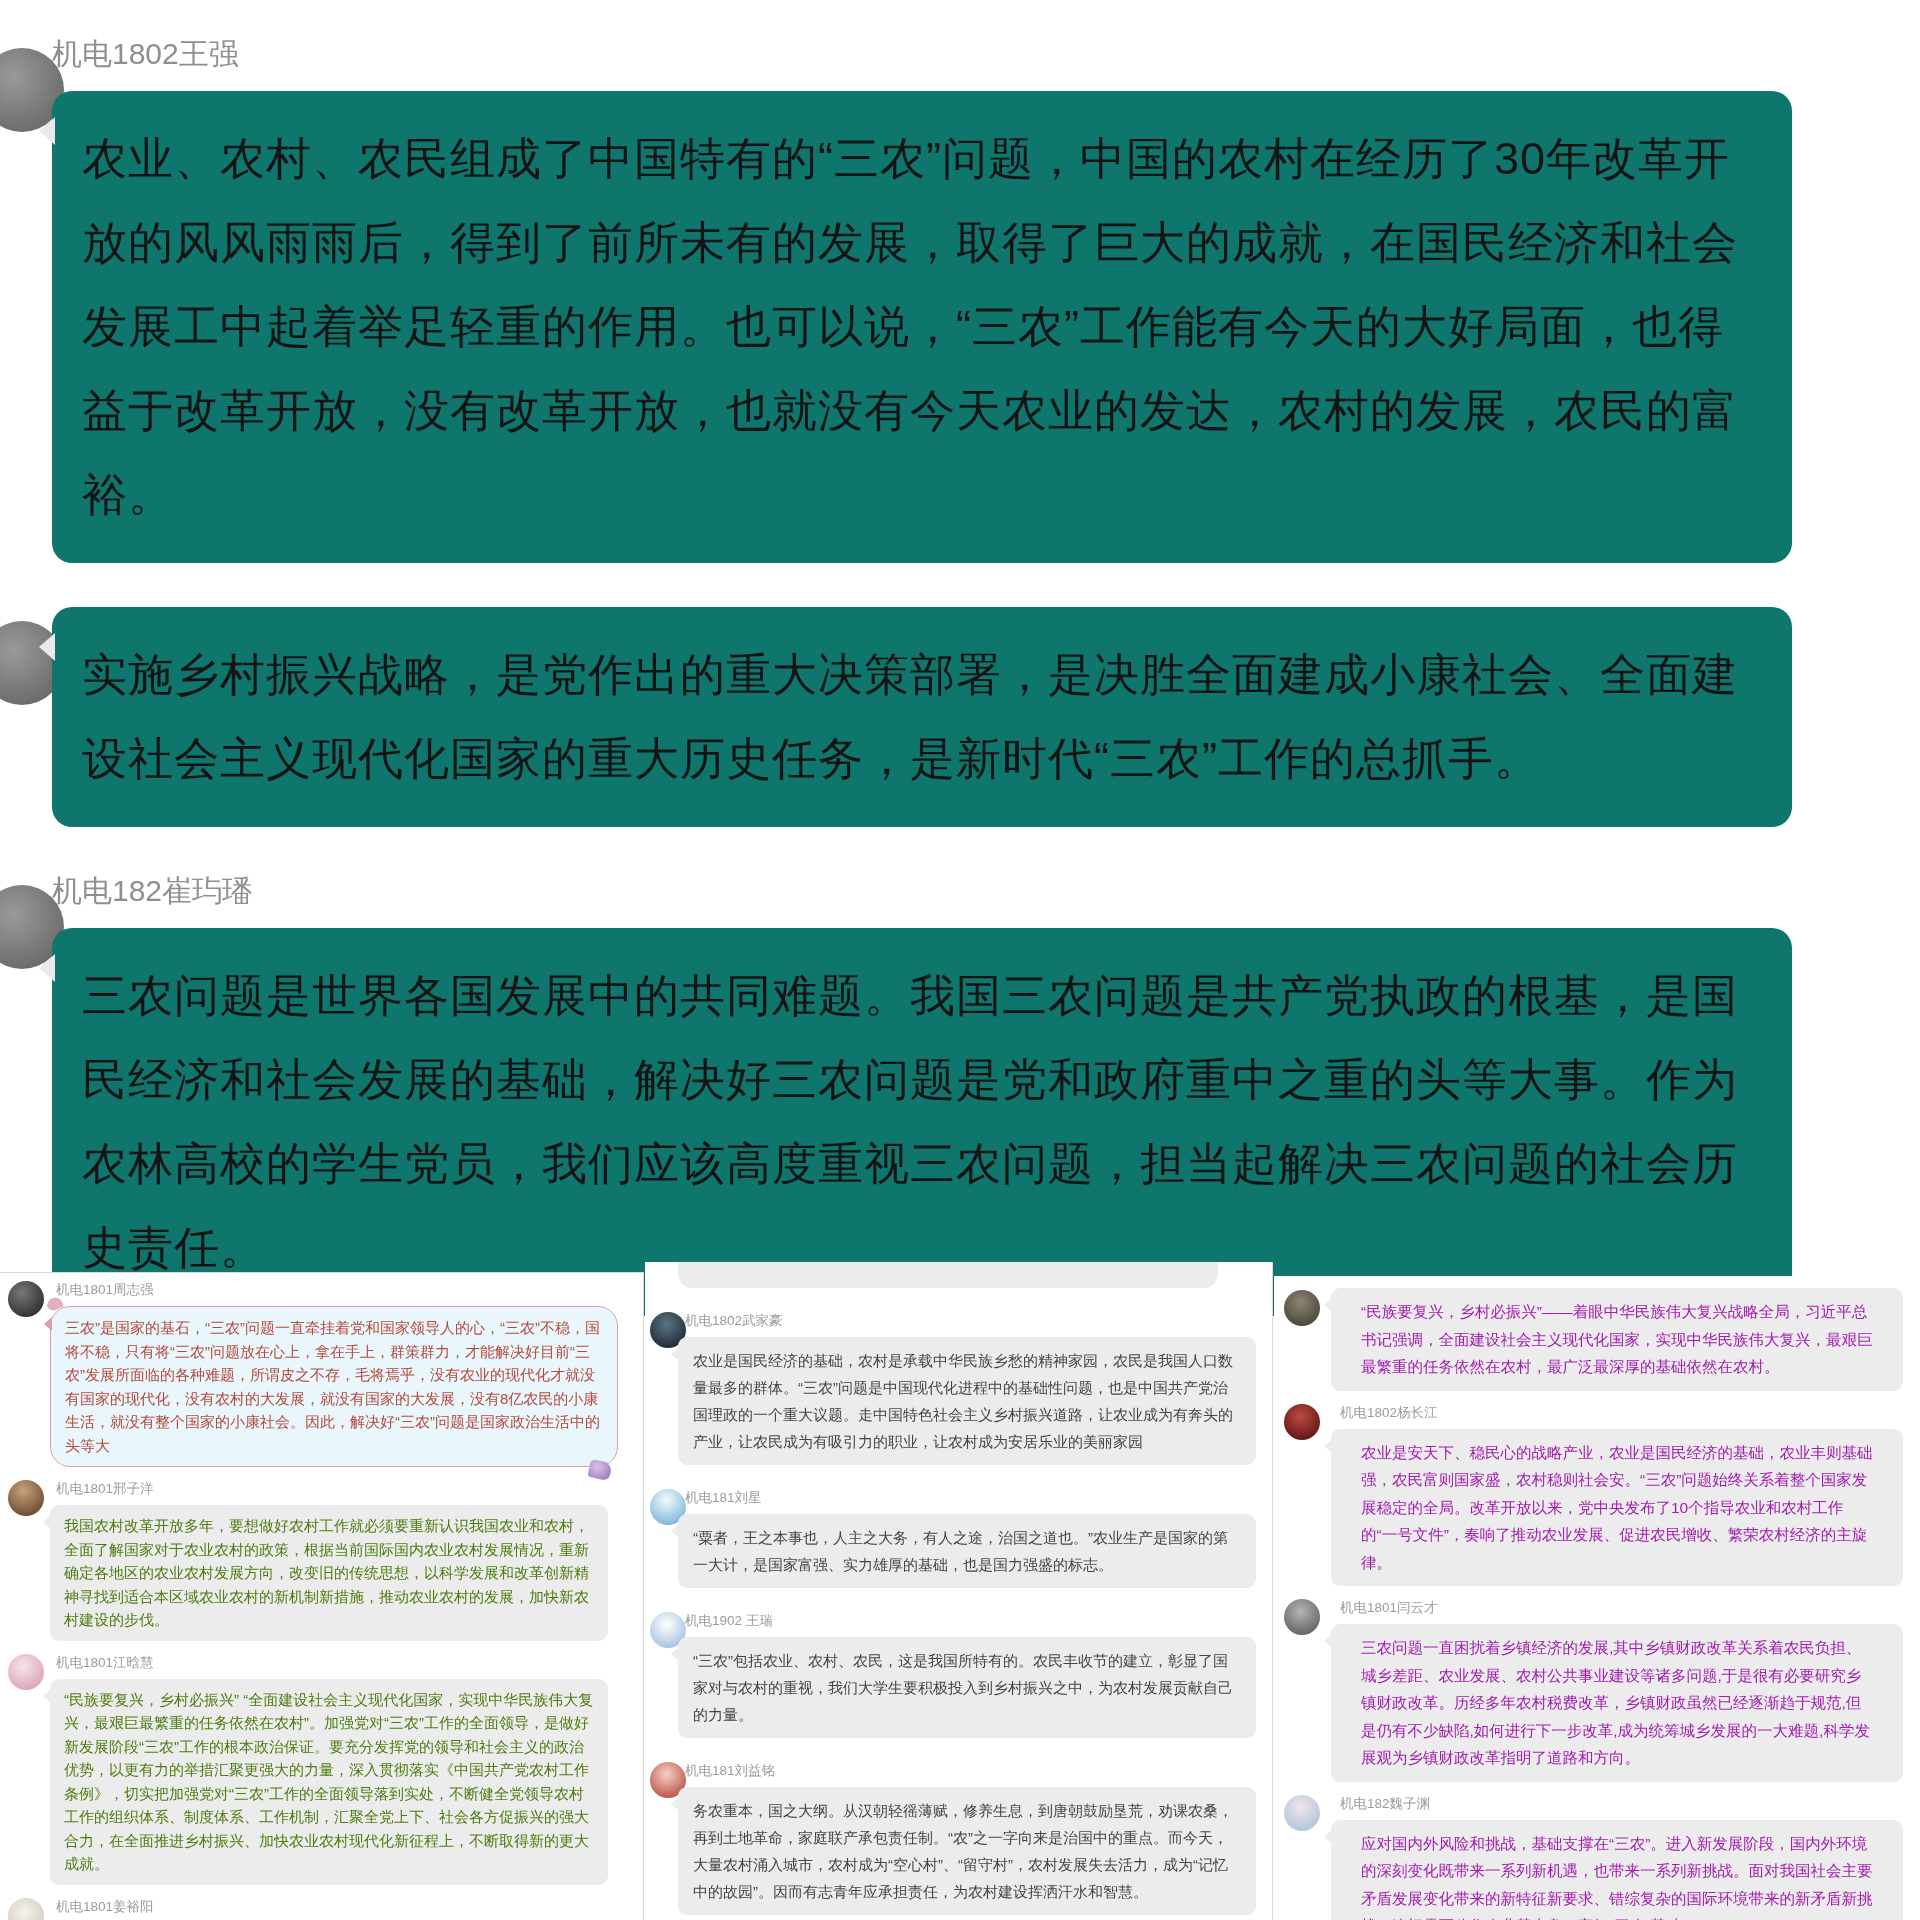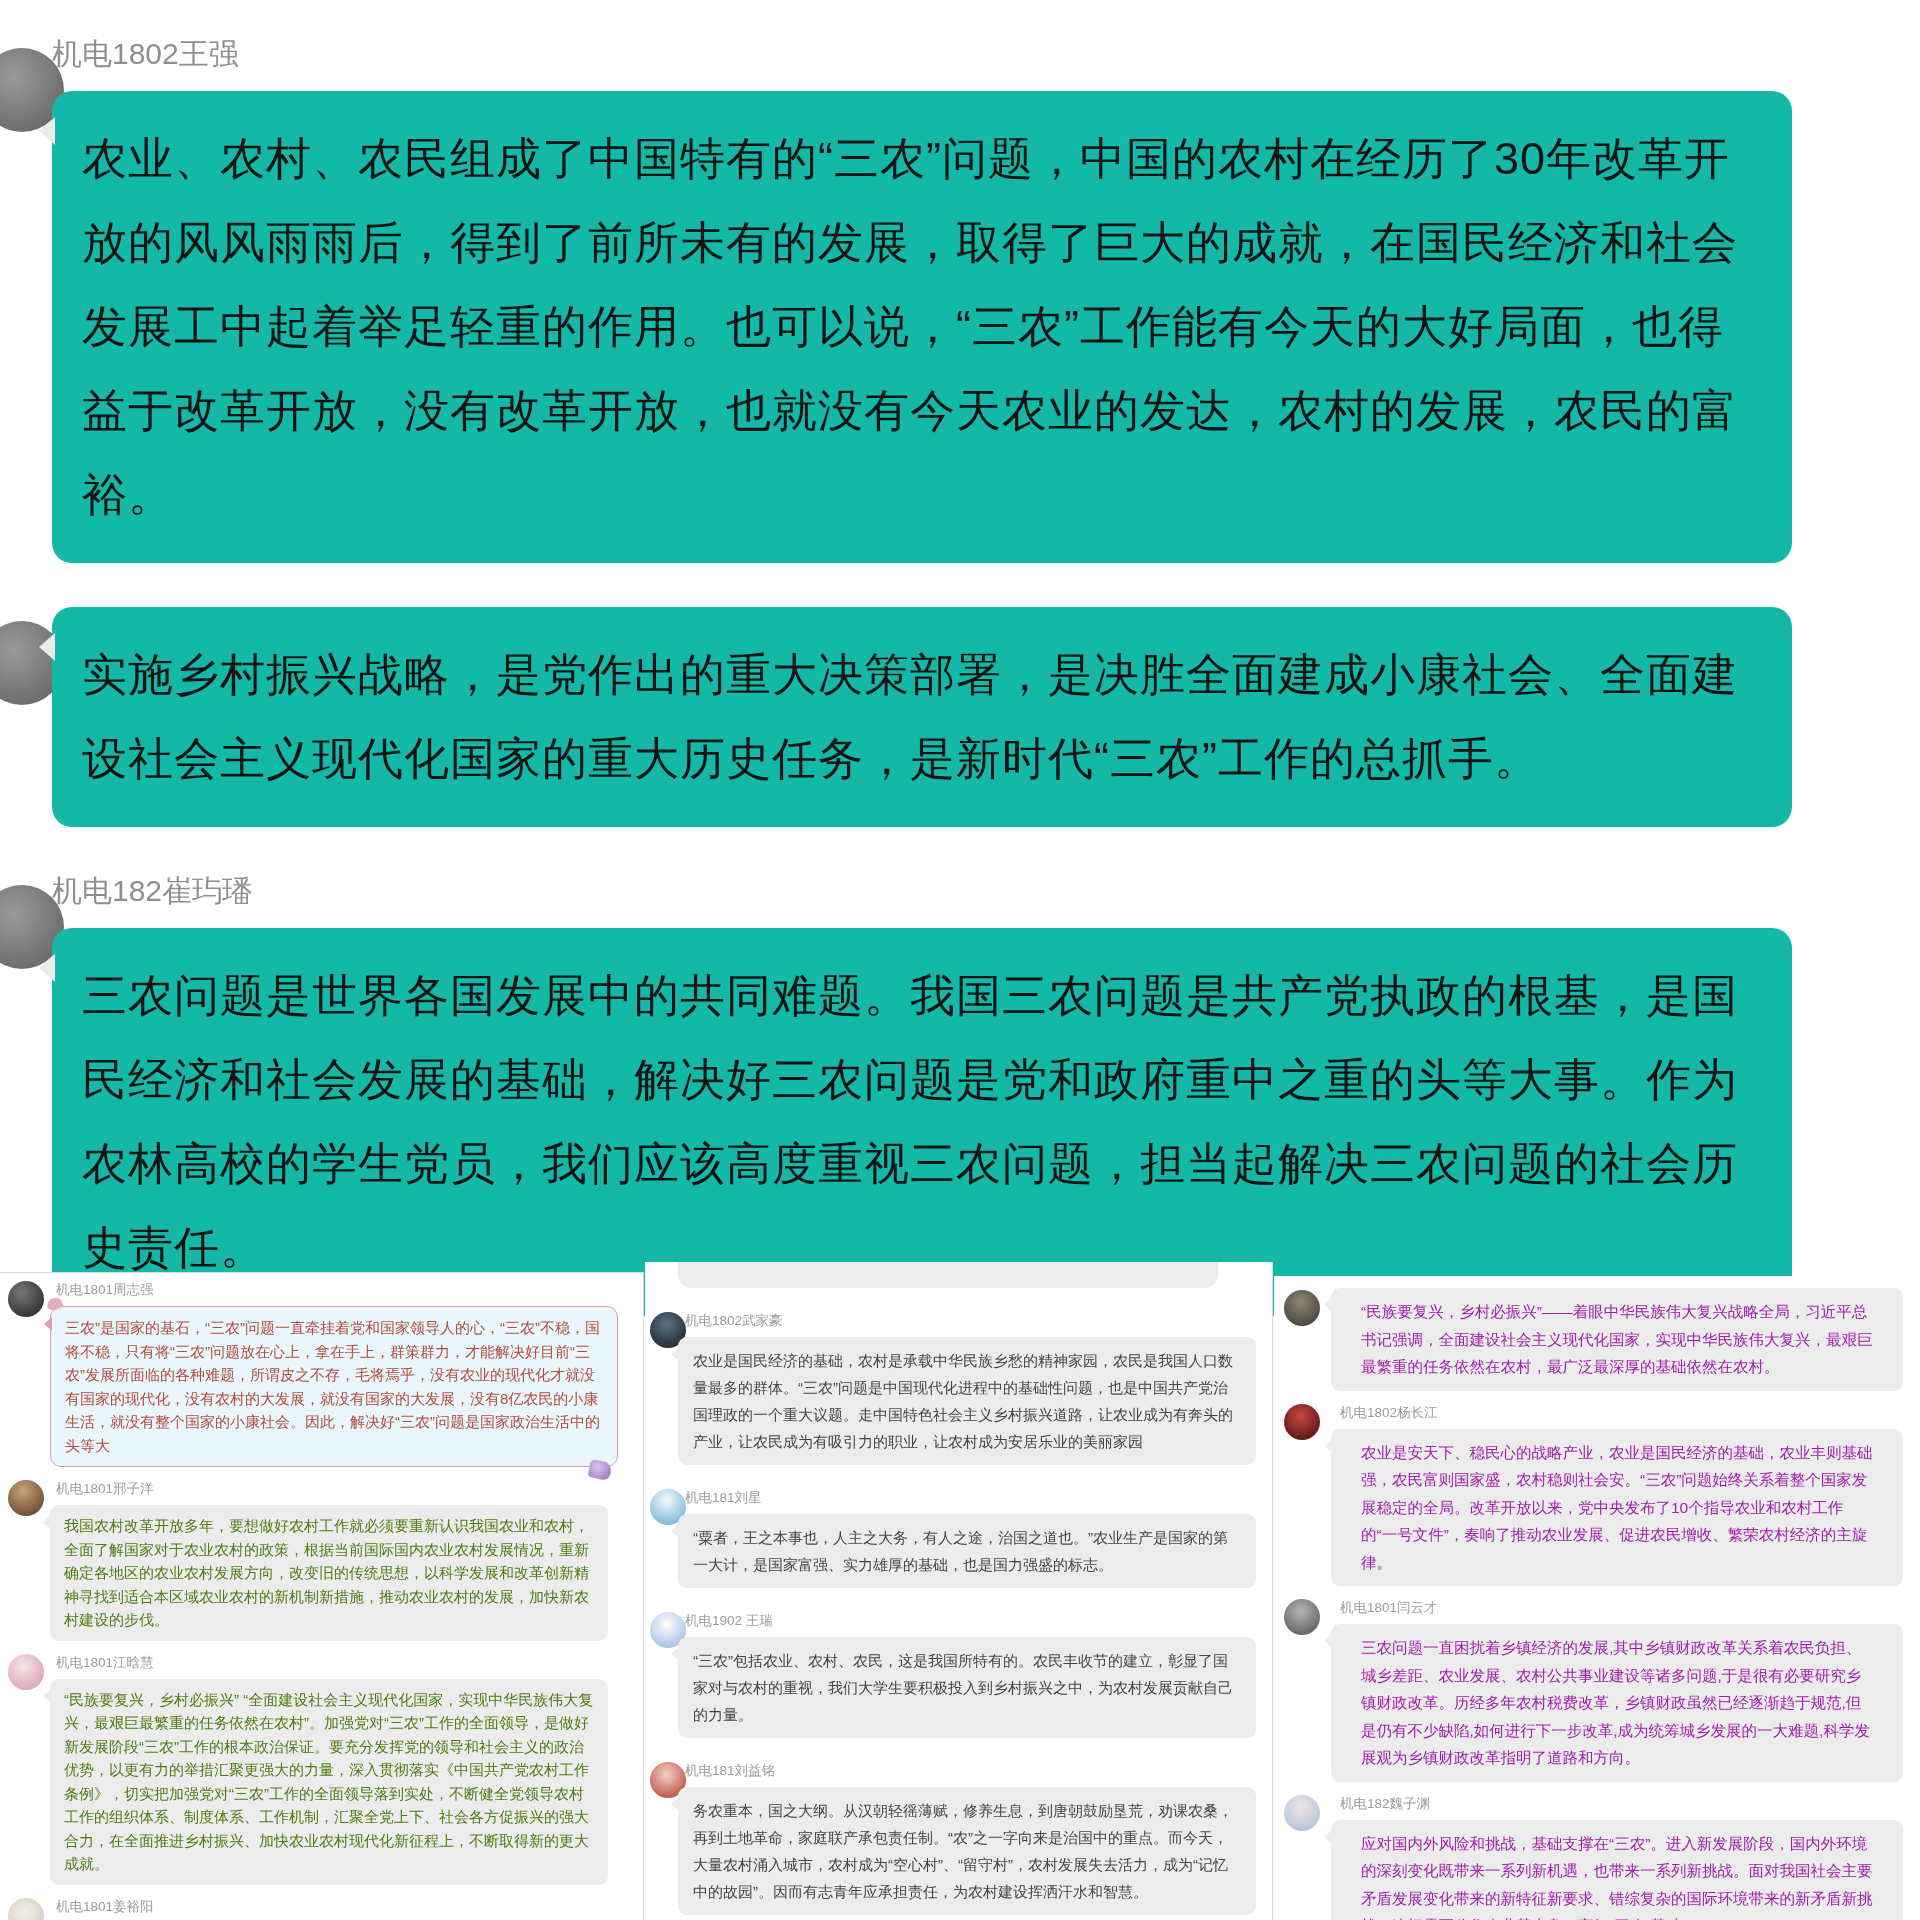--- a/index.html
+++ b/index.html
@@ -2,21 +2,21 @@
 <html><head>
 <meta charset="utf-8">
 <style>
   html,body{margin:0;padding:0;background:#fff;}
   #canvas{position:relative;width:1920px;height:1920px;background:#ffffff;overflow:hidden;
           font-family:"Liberation Sans","DejaVu Sans",sans-serif;}
   
   #top-section{position:absolute;left:0;top:0;width:1920px;padding-top:34px;}
   .big-msg{position:relative;margin-left:52px;margin-bottom:44px;}
   .big-name{font-size:30px;color:#8f8f8f;margin-bottom:16px;}
-  .big-bubble{position:relative;width:1740px;box-sizing:border-box;background:#14b8a6;
+  .big-bubble{position:relative;width:1740px;box-sizing:border-box;background:#0f766e;
               border-radius:20px;padding:26px 30px;font-size:45px;line-height:84px;
               color:#141414;letter-spacing:1px;}
   .edge-avatar{position:absolute;left:-72px;top:14px;width:84px;height:84px;border-radius:50%;
                background:radial-gradient(circle at 40% 35%,#9a9a9a,#5d5d5d);}
   .tail-b{position:absolute;left:-13px;top:26px;width:0;height:0;
           border-top:14px solid transparent;border-bottom:14px solid transparent;
           border-right:16px solid #eaeaea;}
   
   .chat-col{position:absolute;overflow:hidden;box-sizing:border-box;background:#fff;}
   #col-left{left:0;top:1272px;width:644px;height:648px;border-top:1px solid #d9d9d9;
@@ -29,21 +29,21 @@
   .sm-bubble{position:relative;box-sizing:border-box;background:#ececec;border-radius:9px;
              padding:9px 14px;color:#4d7c0f;}
   .tail-s{position:absolute;left:-7px;top:10px;width:0;height:0;
           border-top:7px solid transparent;border-bottom:7px solid transparent;
           border-right:8px solid #ececec;}
   
   #col-left .sm-avatar{left:8px;}
   #col-left .sm-name{margin-left:56px;}
   #col-left .sm-bubble{margin-left:50px;width:558px;font-size:15px;line-height:23.5px;}
   #col-left .sm-bubble.highlight{width:568px;background:#e9f6fc;border:1.5px solid #dd9fae;
-        color:#b34a3c;border-radius:11px;}
+        color:#b34a3c;border-radius:20px;}
   #col-left .tail-s.hl{border-right-color:#dd9fae;}
   .quote-curl{position:absolute;left:-4px;top:-9px;width:15px;height:12px;background:#e4aebc;
               border-radius:50% 50% 0 50%;transform:rotate(-25deg);}
   .seal{position:absolute;right:6px;bottom:-13px;width:22px;height:18px;border-radius:5px 9px 7px 4px;
         background:radial-gradient(circle at 35% 35%,#d9c3ea,#9a6cb8);transform:rotate(12deg);}
   
   #col-middle{padding-top:0;}
   .sliver-bubble{margin-left:33px;width:540px;height:26px;background:#ececec;
                  border-radius:0 0 14px 14px;margin-bottom:14px;}
   #col-middle .sm-avatar{left:5px;}

